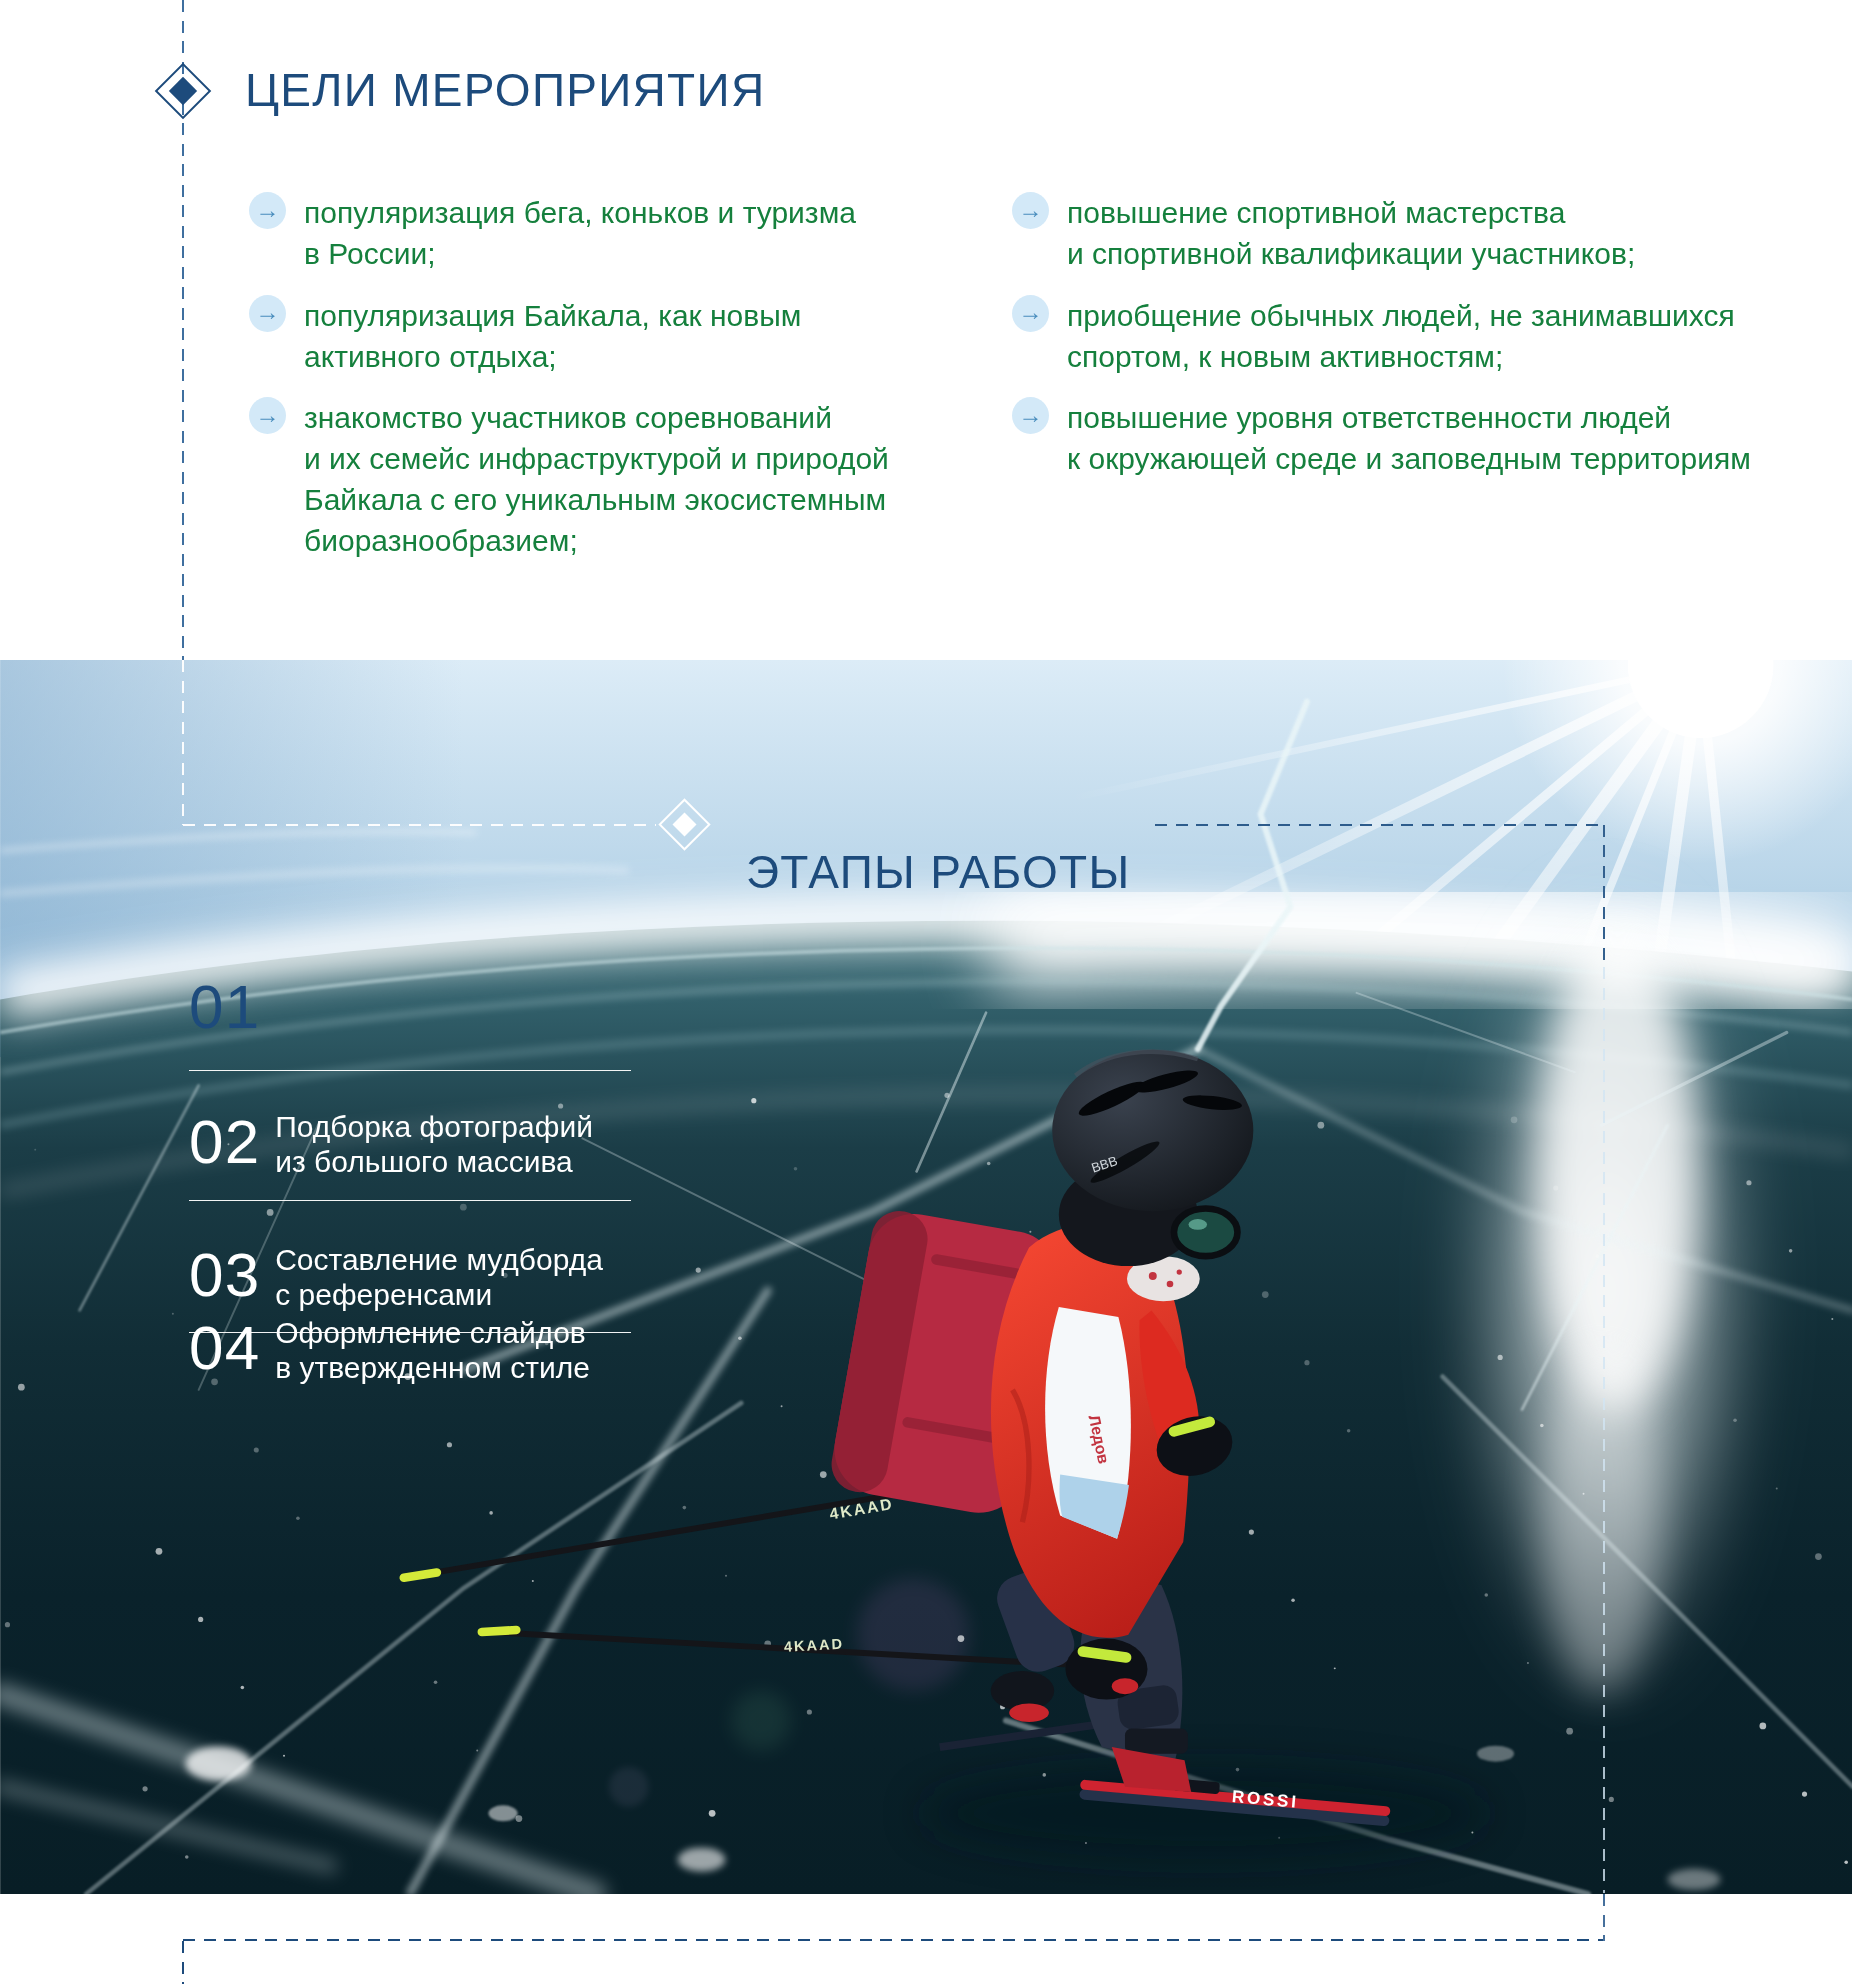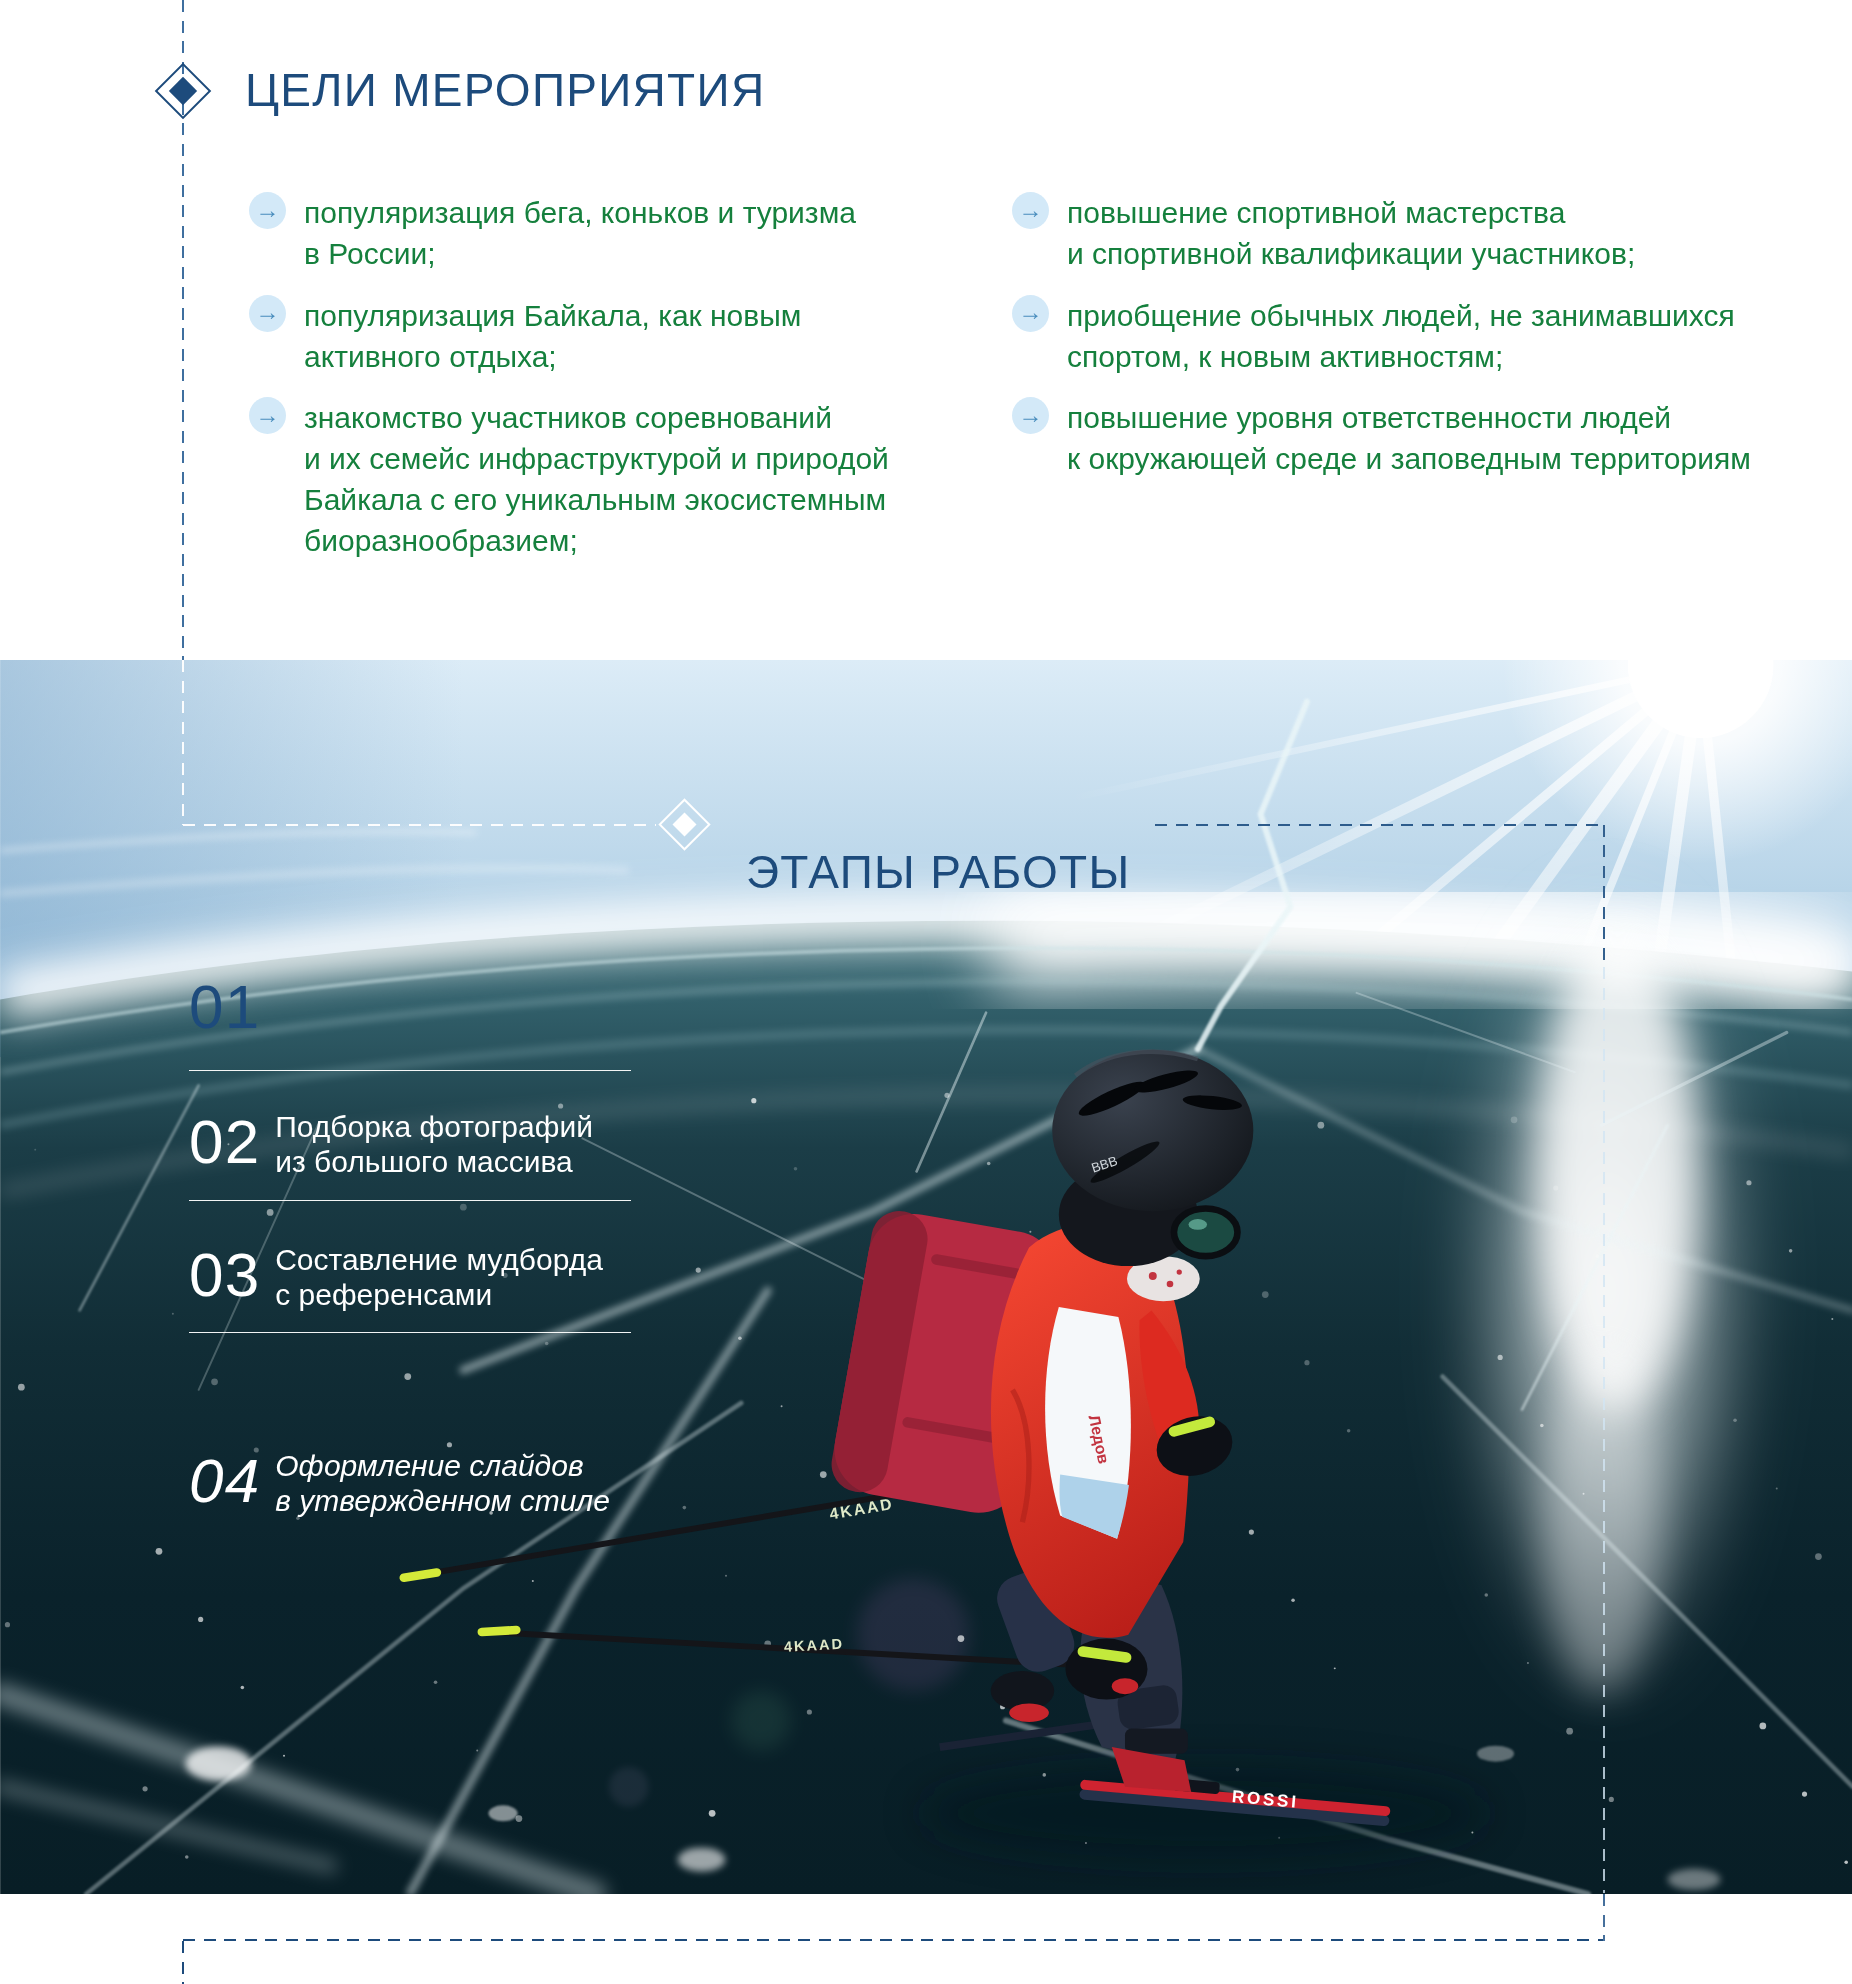--- a/index.html
+++ b/index.html
@@ -415,20 +415,20 @@
   </div>
   <div class="step-divider" style="top:1200px;"></div>
 
   <div class="step white" style="top:1239px;">
     <div class="step-num">03</div>
     <div class="step-text">Составление мудборда
 с референсами</div>
   </div>
   <div class="step-divider" style="top:1332px;"></div>
 
-  <div class="step white" style="top:1445px;font-style:italic;">
+  <div class="step white" style="top:1312px;">
     <div class="step-num">04</div>
     <div class="step-text">Оформление слайдов
 в утвержденном стиле</div>
   </div>
 
 </div>
 
 
 </body></html>

